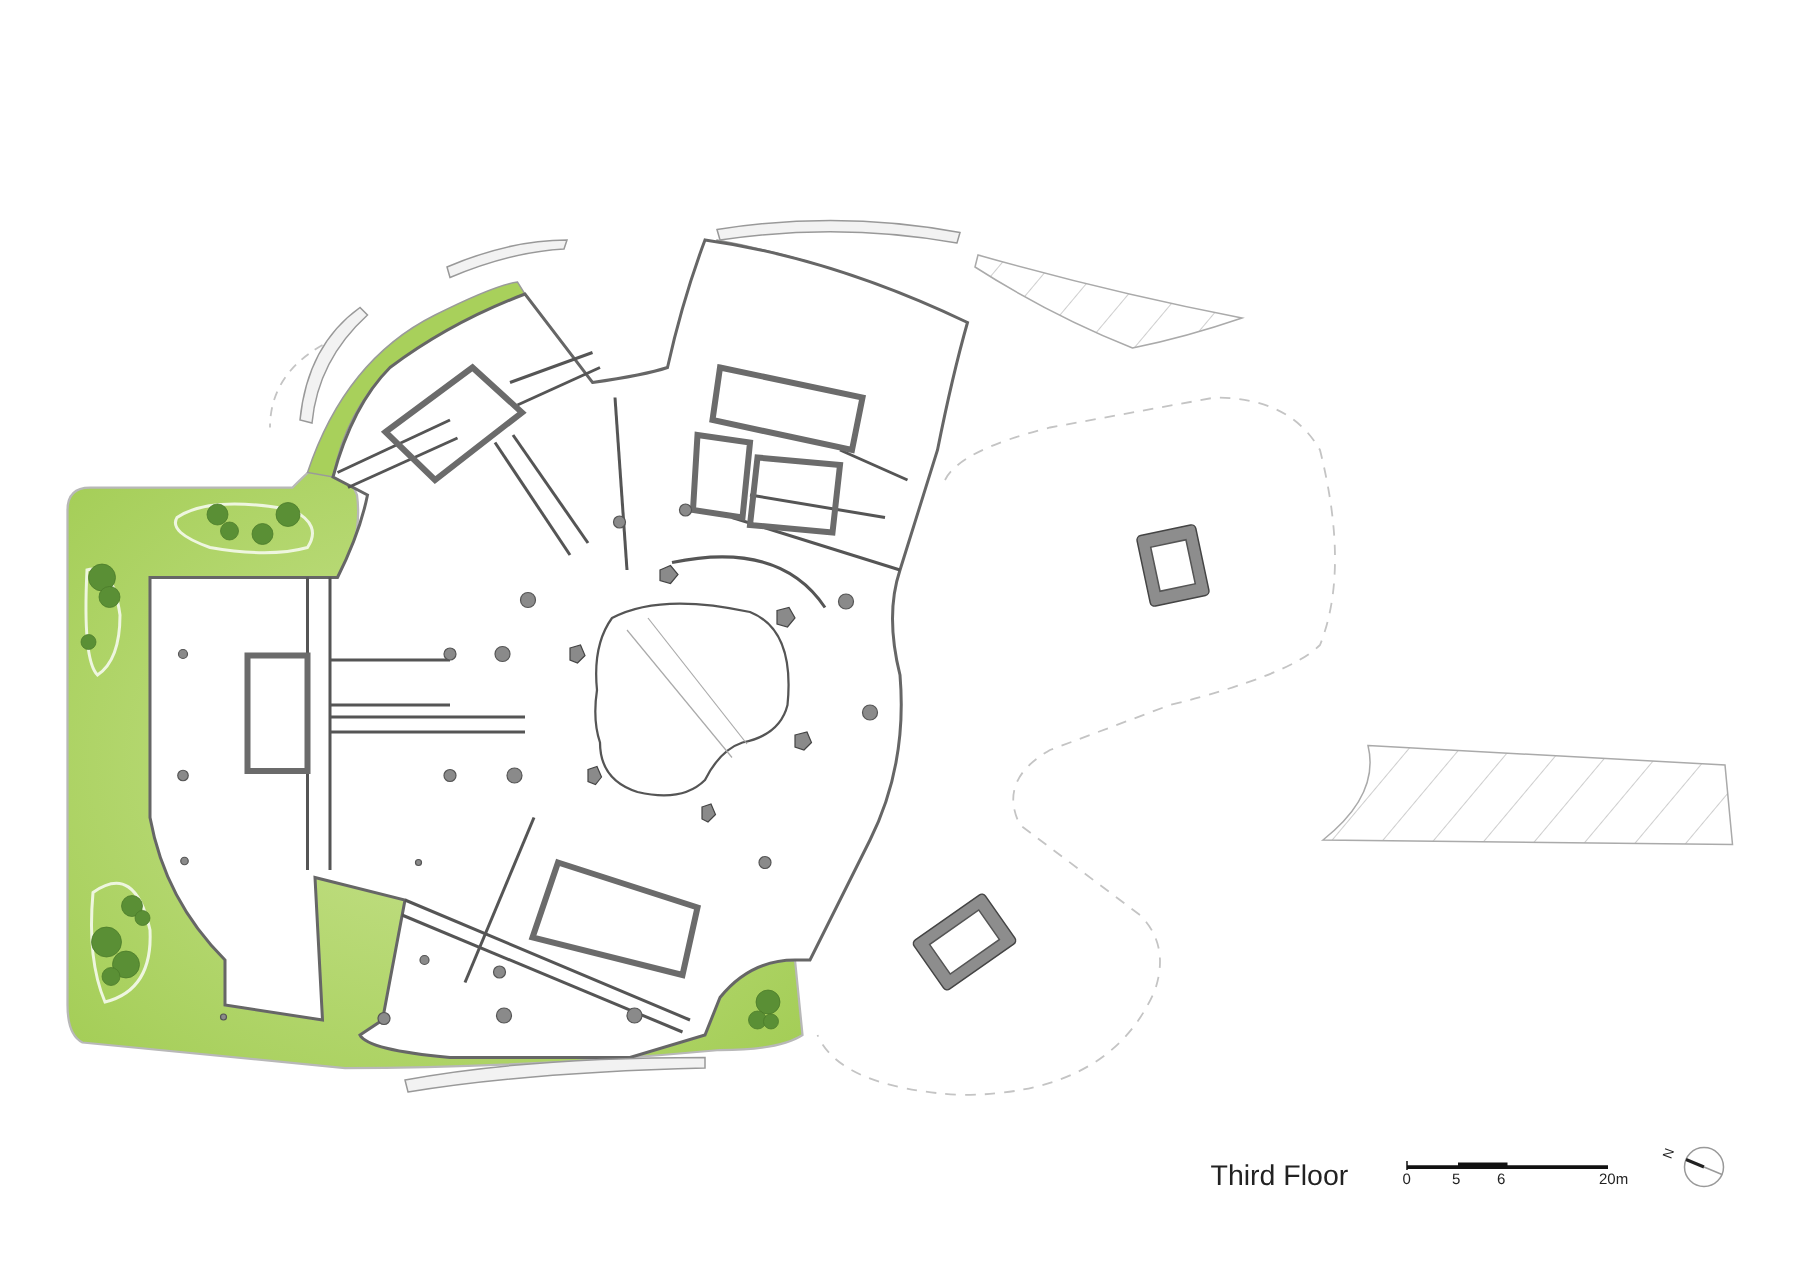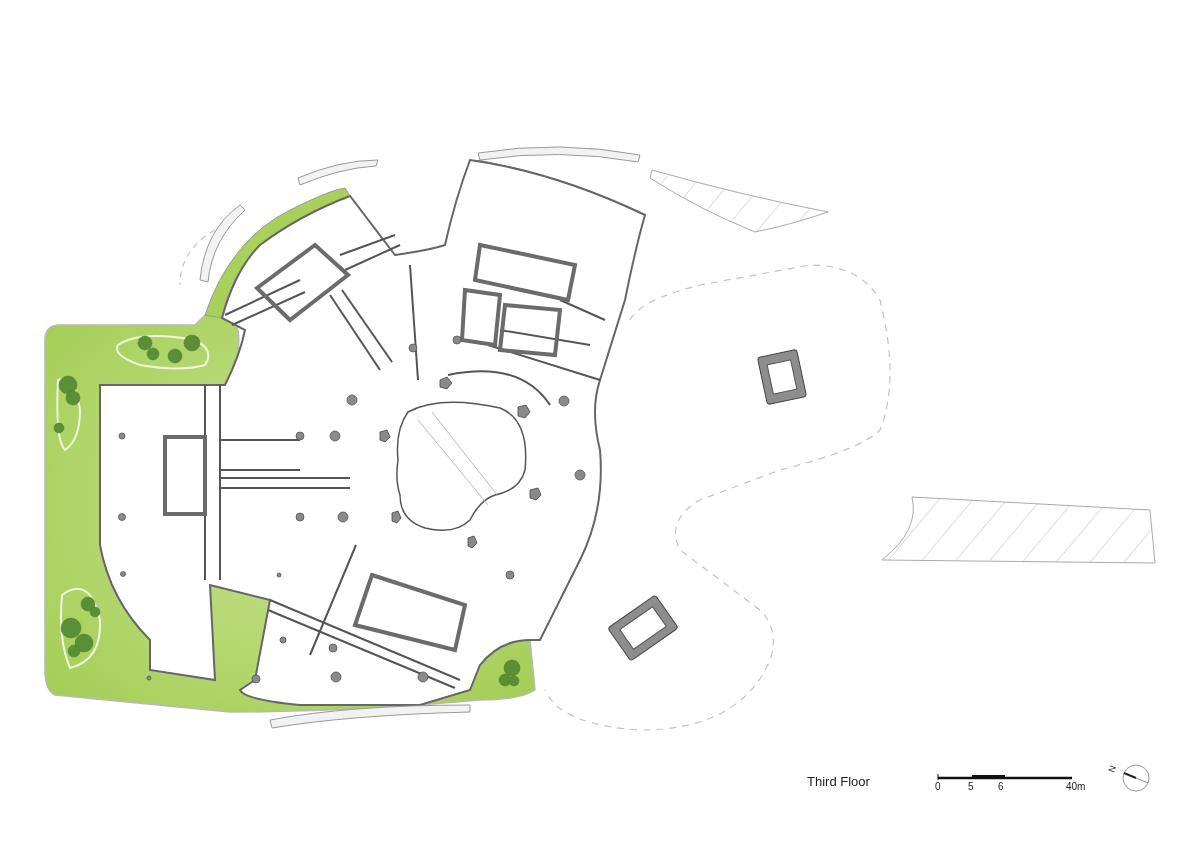--- a/index.html
+++ b/index.html
@@ -1,18 +1,18 @@
 <!DOCTYPE html>
 <html><head>
 <meta charset="utf-8">
 <style>
   html, body { margin:0; padding:0; background:#ffffff; }
   body { width:1200px; height:849px; position:relative; overflow:hidden; font-family:"Liberation Sans", sans-serif; }
   #plan { position:absolute; left:0; top:0; width:1200px; height:849px; }
-  .title { position:absolute; left:807px; top:774px; font-size:13px; color:#222; }
+  .title { position:absolute; left:807px; top:774px; font-size:19px; color:#222; }
   .scale-lbl { position:absolute; top:781px; font-size:10px; color:#222; }
 </style>
 </head>
 <body>
 
 <svg id="plan" viewBox="0 0 1200 849" xmlns="http://www.w3.org/2000/svg">
   <defs>
     <pattern id="hatch" patternUnits="userSpaceOnUse" width="26" height="26" patternTransform="rotate(40)">
       <line x1="0" y1="0" x2="0" y2="26" stroke="#bdbdbd" stroke-width="1"></line>
     </pattern>
@@ -149,14 +149,14 @@
     <circle cx="1136" cy="778" r="13" fill="none" stroke="#999" stroke-width="1"></circle>
     <line x1="1124" y1="773" x2="1136" y2="778" stroke="#222" stroke-width="2"></line>
     <line x1="1136" y1="778" x2="1148" y2="783" stroke="#999" stroke-width="1"></line>
   </g>
 </svg>
 
 <div class="title">Third Floor</div>
 <div class="scale-lbl" style="left:935px">0</div>
 <div class="scale-lbl" style="left:968px">5</div>
 <div class="scale-lbl" style="left:998px">6</div>
-<div class="scale-lbl" style="left:1066px">40m</div>
+<div class="scale-lbl" style="left:1066px">20m</div>
 <div style="position:absolute;left:1109px;top:764px;font-size:9px;color:#222;transform:rotate(-70deg);">N</div>
 
 </body></html>

